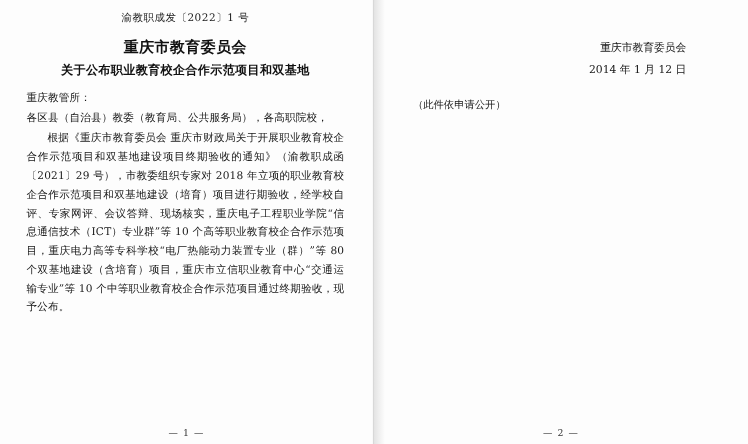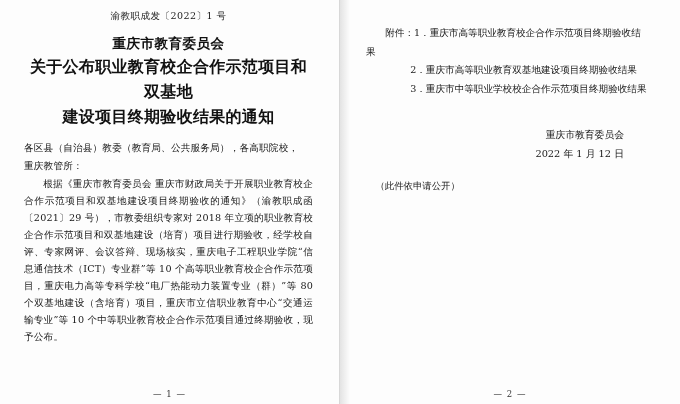--- a/index.html
+++ b/index.html
@@ -56,21 +56,21 @@
     color: #111;
   }
   .title-main {
     font-size: 13.5px;
     font-weight: bold;
     letter-spacing: 0.5px;
     line-height: 1.5;
     margin-bottom: 2px;
   }
   .title-sub {
-    font-size: 16px;
+    font-size: 11px;
     font-weight: bold;
     line-height: 1.55;
     letter-spacing: 0.3px;
   }
   .title-sub .l2 { display: block; }
   .body-text {
     font-size: 9.6px;
     line-height: 1.78;
     color: #161616;
     text-align: justify;
@@ -136,45 +136,39 @@
 <div class="pages">
 
   <div class="page page-left">
 
     <div class="doc-number">渝教职成发〔2022〕1 号</div>
 
     <div class="title-block">
       <div class="title-main">重庆市教育委员会</div>
       <div class="title-sub">
         <span class="l2">关于公布职业教育校企合作示范项目和双基地</span>
-        <span class="l2">建设项目终期验收结果的通知</span>
       </div>
     </div>
 
     <div class="body-text gap-top">
+      <p class="para">重庆教管所：</p>
       <p class="para">各区县（自治县）教委（教育局、公共服务局），各高职院校，</p>
-      <p class="para">重庆教管所：</p>
       <p class="para indent">根据《重庆市教育委员会 重庆市财政局关于开展职业教育校企合作示范项目和双基地建设项目终期验收的通知》（渝教职成函〔2021〕29 号），市教委组织专家对 2018 年立项的职业教育校企合作示范项目和双基地建设（培育）项目进行期验收，经学校自评、专家网评、会议答辩、现场核实，重庆电子工程职业学院“信息通信技术（ICT）专业群”等 10 个高等职业教育校企合作示范项目，重庆电力高等专科学校“电厂热能动力装置专业（群）”等 80 个双基地建设（含培育）项目，重庆市立信职业教育中心“交通运输专业”等 10 个中等职业教育校企合作示范项目通过终期验收，现予公布。</p>
     </div>
 
     <div class="footer">— 1 —</div>
   </div>
 
   <div class="page page-right">
 
 
-    <div class="attach-block">
-      <div class="attach-line">附件：1．重庆市高等职业教育校企合作示范项目终期验收结果</div>
-      <div class="attach-line sub">2．重庆市高等职业教育双基地建设项目终期验收结果</div>
-      <div class="attach-line sub">3．重庆市中等职业学校校企合作示范项目终期验收结果</div>
-    </div>
 
     <div class="sign-block">
       <span class="sign-line">重庆市教育委员会</span>
-      <span class="sign-line">2022 年 1 月 12 日</span>
+      <span class="sign-line">2014 年 1 月 12 日</span>
     </div>
 
     <div class="public-note">（此件依申请公开）</div>
 
     <div class="footer">— 2 —</div>
   </div>
 
   <div class="gutter-shadow"></div>
 </div>
 

